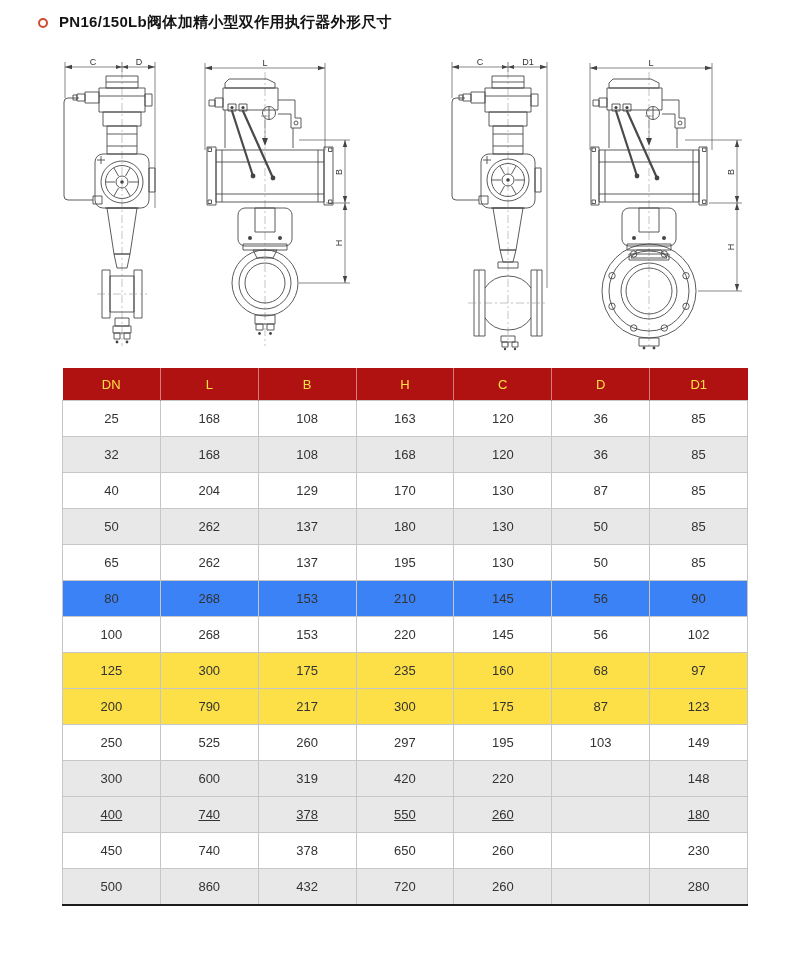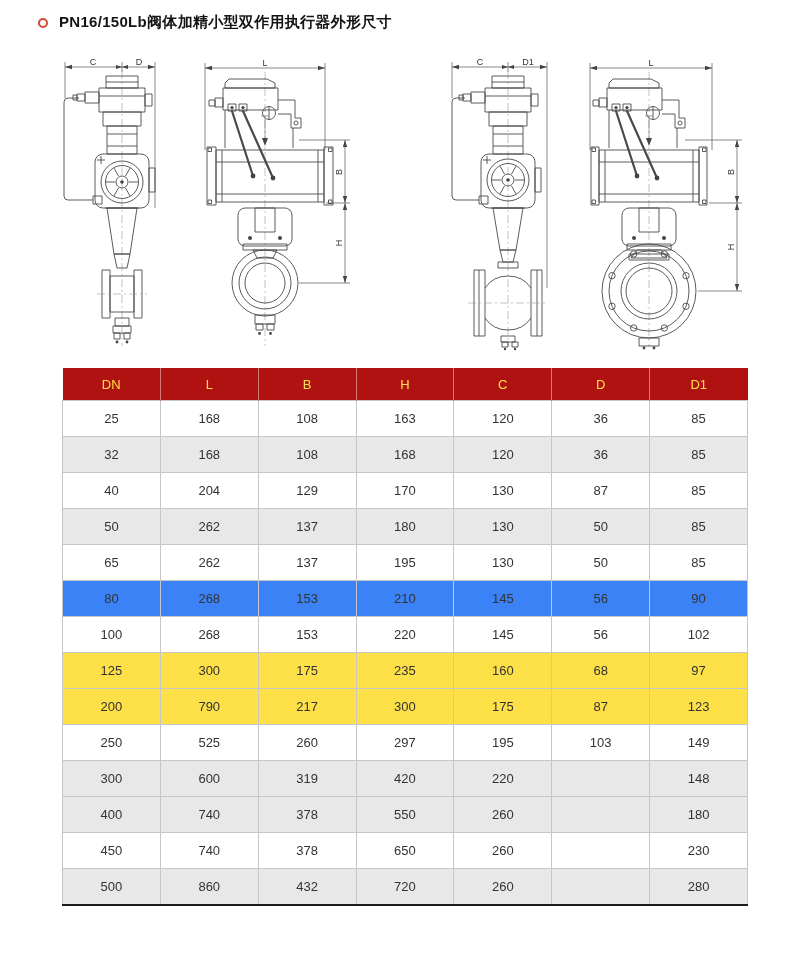--- a/index.html
+++ b/index.html
@@ -453,21 +453,21 @@
         </tr>
         <tr style="background: rgb(232, 232, 232);">
           <td>300</td>
           <td>600</td>
           <td>319</td>
           <td>420</td>
           <td>220</td>
           <td></td>
           <td>148</td>
         </tr>
-        <tr style="background: rgb(232, 232, 232);">
+        <tr style="background: rgb(232, 232, 232); text-decoration: underline;">
           <td>400</td>
           <td>740</td>
           <td>378</td>
           <td>550</td>
           <td>260</td>
           <td></td>
           <td>180</td>
         </tr>
         <tr>
           <td>450</td>

